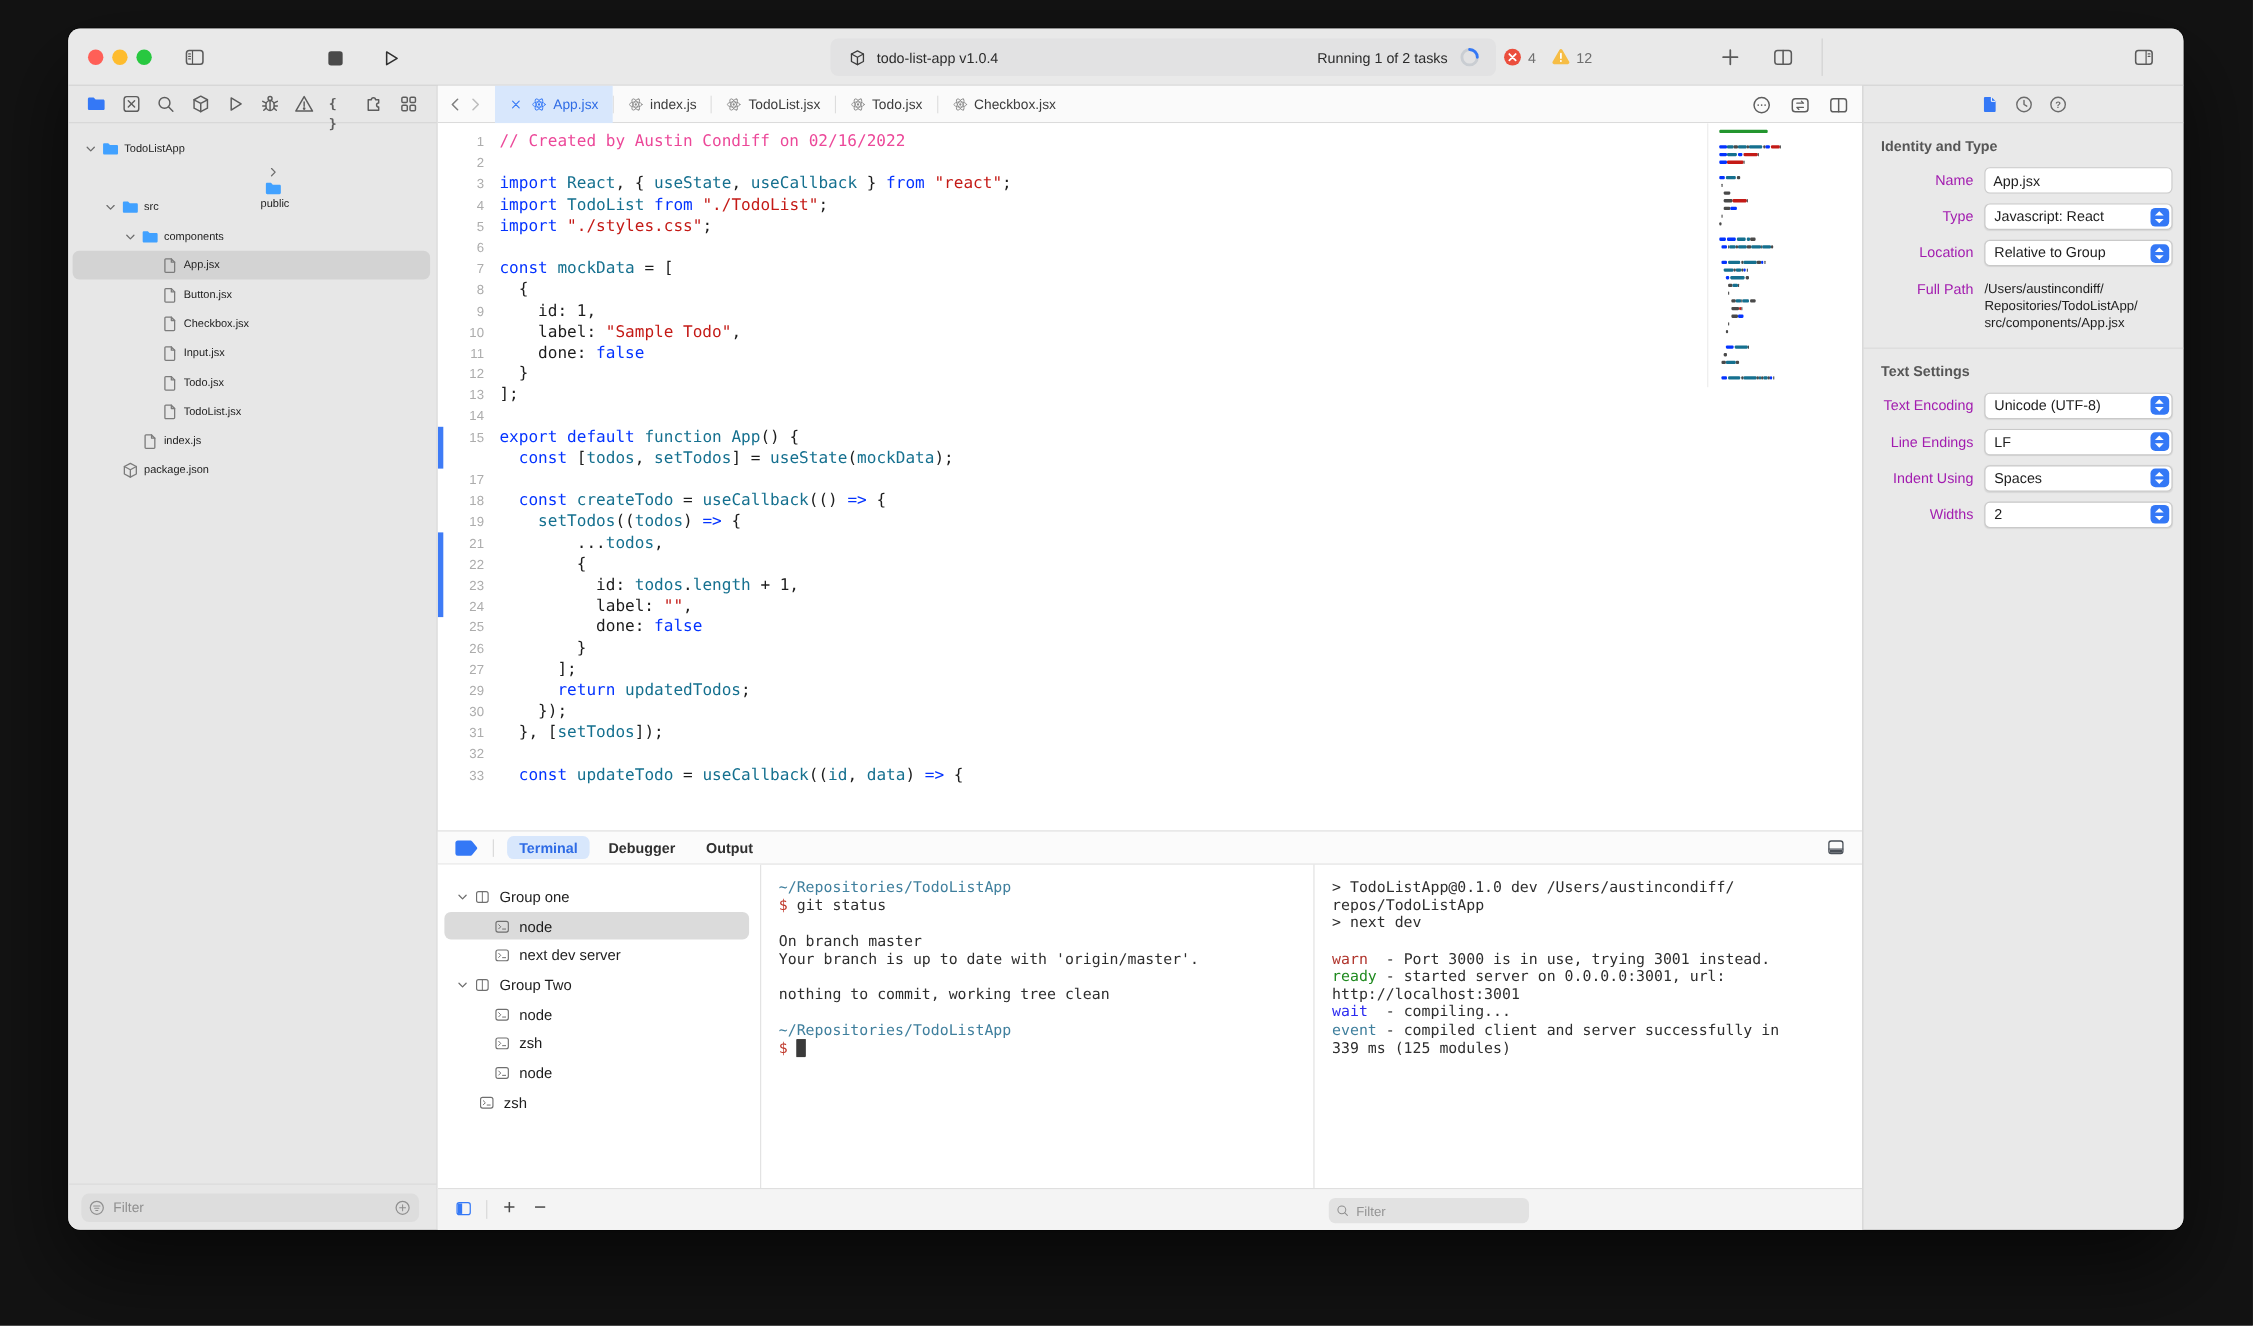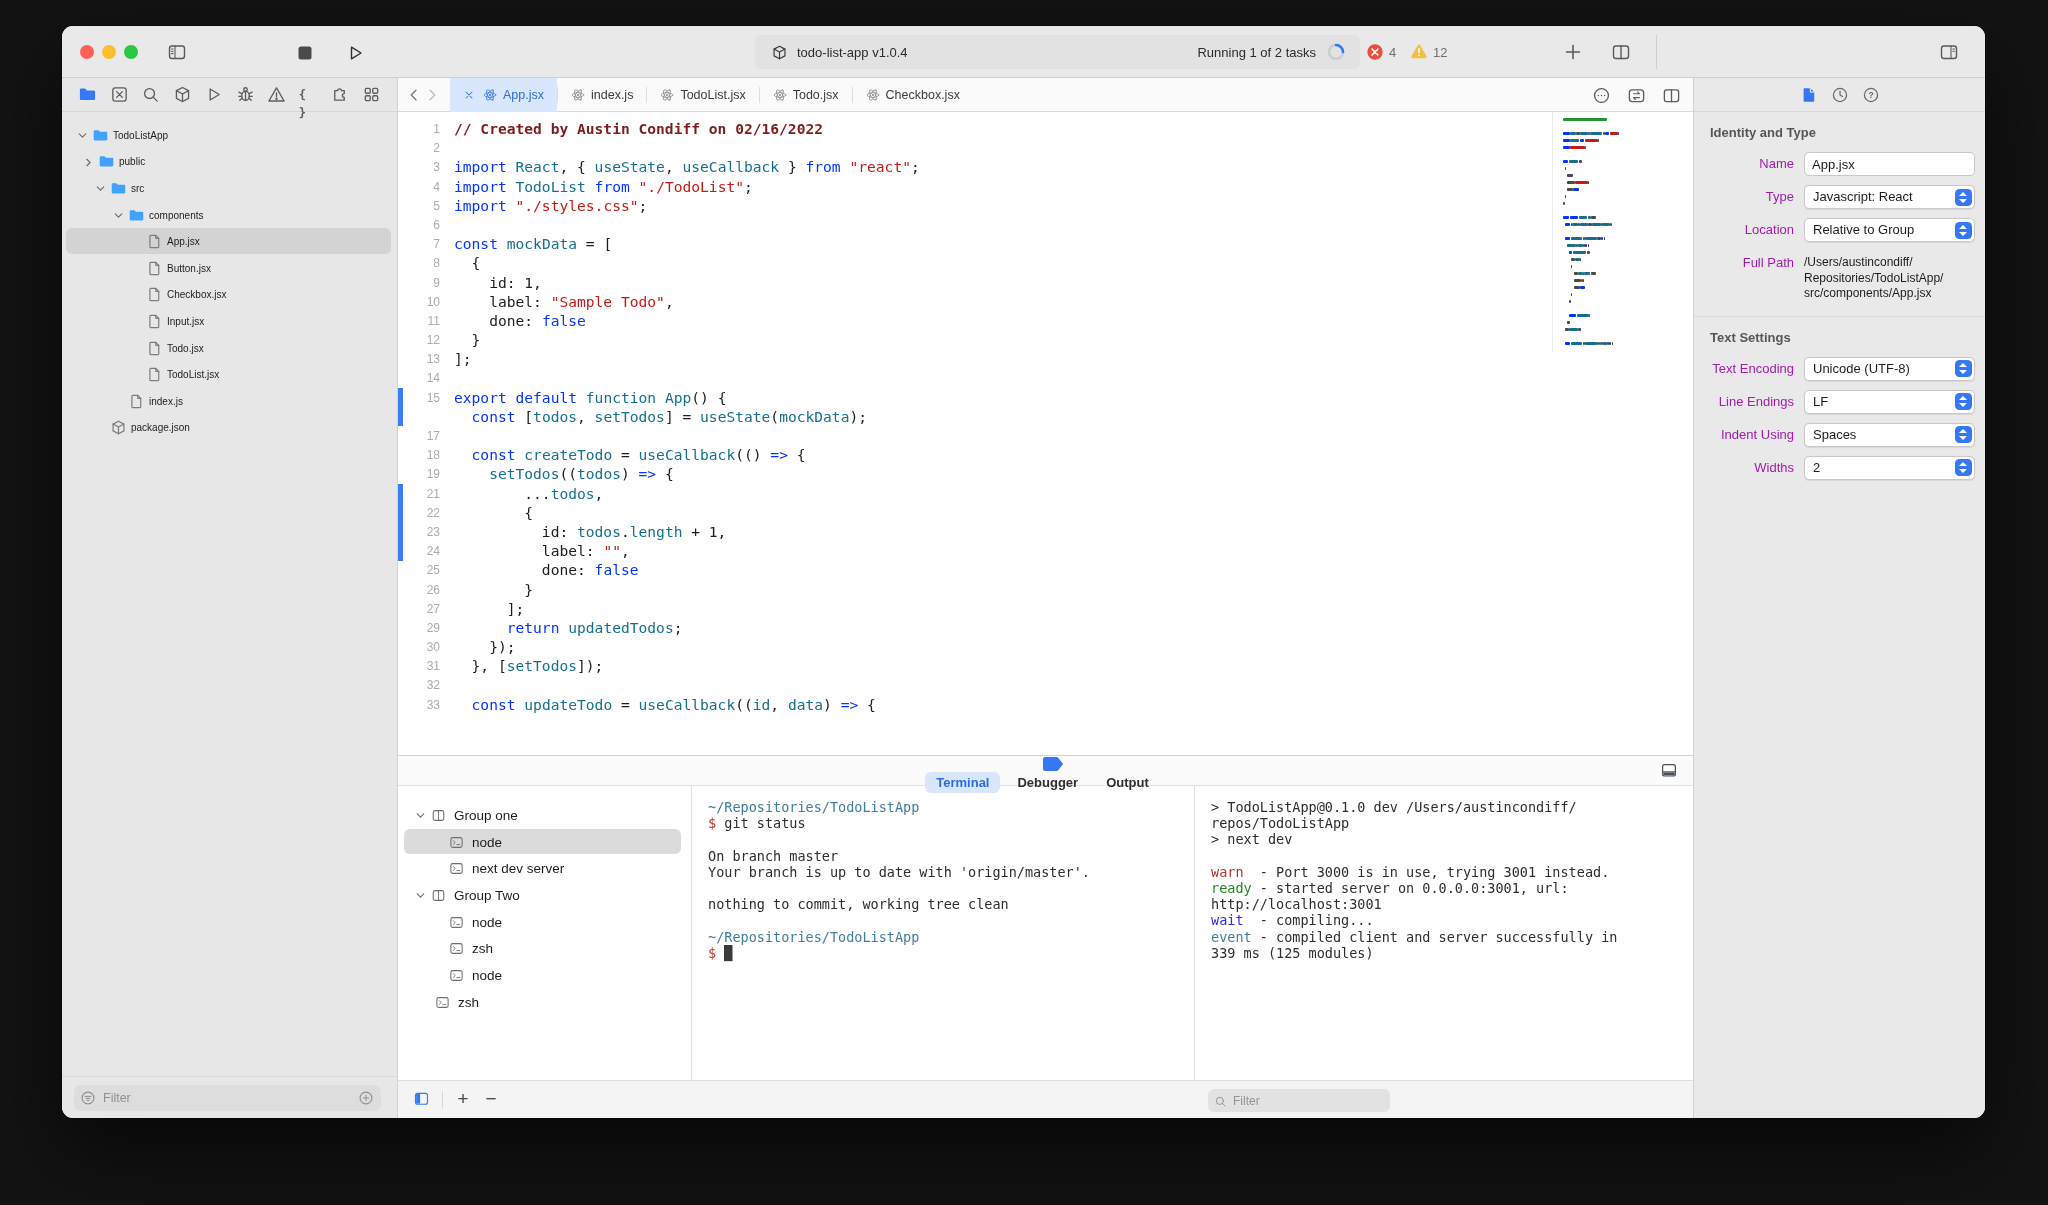--- a/index.html
+++ b/index.html
@@ -70,28 +70,28 @@
   .tabsep{width:1px;height:16px;background:#DDDDDD;}
   .tabbar-right{position:absolute;right:0;top:0;height:34px;display:flex;align-items:center;gap:16px;padding-right:12px;}
   .tabbar-right .tb-s{width:19px;height:19px;color:#5d5d5d;}
   .tabbar-right .tb-s svg{width:19px;height:19px}
   
   .editor{position:absolute;left:0;top:34px;right:0;height:643px;background:#fff;overflow:hidden;}
   .codewrap{position:absolute;left:0;top:7px;right:0;}
   .cline{display:flex;height:19.2px;line-height:19.2px;font-family:"DejaVu Sans Mono",monospace;font-size:14.6px;white-space:pre;}
   .lnum{width:54px;text-align:right;padding-right:12px;font-size:12px;color:#ACACAC;flex:none;font-family:"Liberation Sans",sans-serif;line-height:20px;}
   .ccode{padding-left:2px;}
-  .tok-k{color:#0433FF;} .tok-i{color:#15708F;} .tok-s{color:#C41A16;} .tok-c{color:#7f1d1d;font-weight:bold;} .tok-p{color:#1d1d1d;}
+  .tok-k{color:#0433FF;} .tok-i{color:#15708F;} .tok-s{color:#C41A16;} .tok-c{color:#ec4899;} .tok-p{color:#1d1d1d;}
   .changebar{position:absolute;left:0;width:5px;background:#3E7BF6;}
   .minimap{position:absolute;left:1154px;top:0;width:136px;bottom:403px;background:#FFF;border-left:1px solid #ECECEC;padding:6px 10px;}
   .mline{display:flex;height:3px;margin-bottom:4px;}
   .mseg{height:3px;border-radius:1px;}
   
   .bpanel{position:absolute;left:0;right:0;bottom:0;height:363px;background:#fff;border-top:1px solid #D4D4D4;}
-  .bp-tabbar{position:absolute;left:0;right:0;top:0;height:30px;background:#FBFBFB;border-bottom:1px solid #E2E2E2;display:flex;align-items:center;flex-direction:column;}
+  .bp-tabbar{position:absolute;left:0;right:0;top:0;height:30px;background:#FBFBFB;border-bottom:1px solid #E2E2E2;display:flex;align-items:center;}
   .bp-tag{width:24px;height:16px;color:#3478F6;margin-left:14px;}
   .bp-tag svg{width:24px;height:16px}
   .bp-sep{width:1px;height:16px;background:#D8D8D8;margin:0 12px;}
   .bp-tab{font-size:13px;color:#2f2f2f;padding:3px 11px;border-radius:6px;margin-right:6px;font-weight:600;}
   .bp-tab.active{background:#D8E7FC;color:#2E6BE5;}
   .bp-collapse{position:absolute;right:14px;top:6px;width:20px;height:17px;color:#4a5058;}
   .bp-collapse svg{width:20px;height:17px}
   .bp-content{position:absolute;left:0;right:0;top:30px;height:295px;}
   .sessions{position:absolute;left:0;top:0;bottom:0;width:294px;border-right:1px solid #E0E0E0;background:#fff;padding-top:16px;}
   .srow{position:relative;height:26.7px;display:flex;align-items:center;font-size:13.5px;color:#1d1d1d;}
@@ -254,21 +254,21 @@
               <path d="M5 7.5l5 5 5-5" stroke-width="1.8"></path>
             </svg>
           </span>
           <span class="ticon folder">
             <svg viewBox="0 0 20 20">
               <path fill="currentColor" d="M2 5.2c0-.8.6-1.4 1.4-1.4h4.1l1.9 1.9h7.2c.8 0 1.4.6 1.4 1.4v7.4c0 .8-.6 1.4-1.4 1.4H3.4c-.8 0-1.4-.6-1.4-1.4V5.2z"></path>
             </svg>
           </span>
           <span class="tlabel">TodoListApp</span>
         </div>
-        <div class="trow" style="padding-left: 20px;">
+        <div class="trow" style="padding-left: 41px; flex-direction: column;">
           <span class="chev">
             <svg viewBox="0 0 20 20" fill="none" stroke="currentColor" stroke-width="1.4" stroke-linecap="round" stroke-linejoin="round">
               <path d="M7.5 5l5 5-5 5" stroke-width="1.8"></path>
             </svg>
           </span>
           <span class="ticon folder">
             <svg viewBox="0 0 20 20">
               <path fill="currentColor" d="M2 5.2c0-.8.6-1.4 1.4-1.4h4.1l1.9 1.9h7.2c.8 0 1.4.6 1.4 1.4v7.4c0 .8-.6 1.4-1.4 1.4H3.4c-.8 0-1.4-.6-1.4-1.4V5.2z"></path>
             </svg>
           </span>

